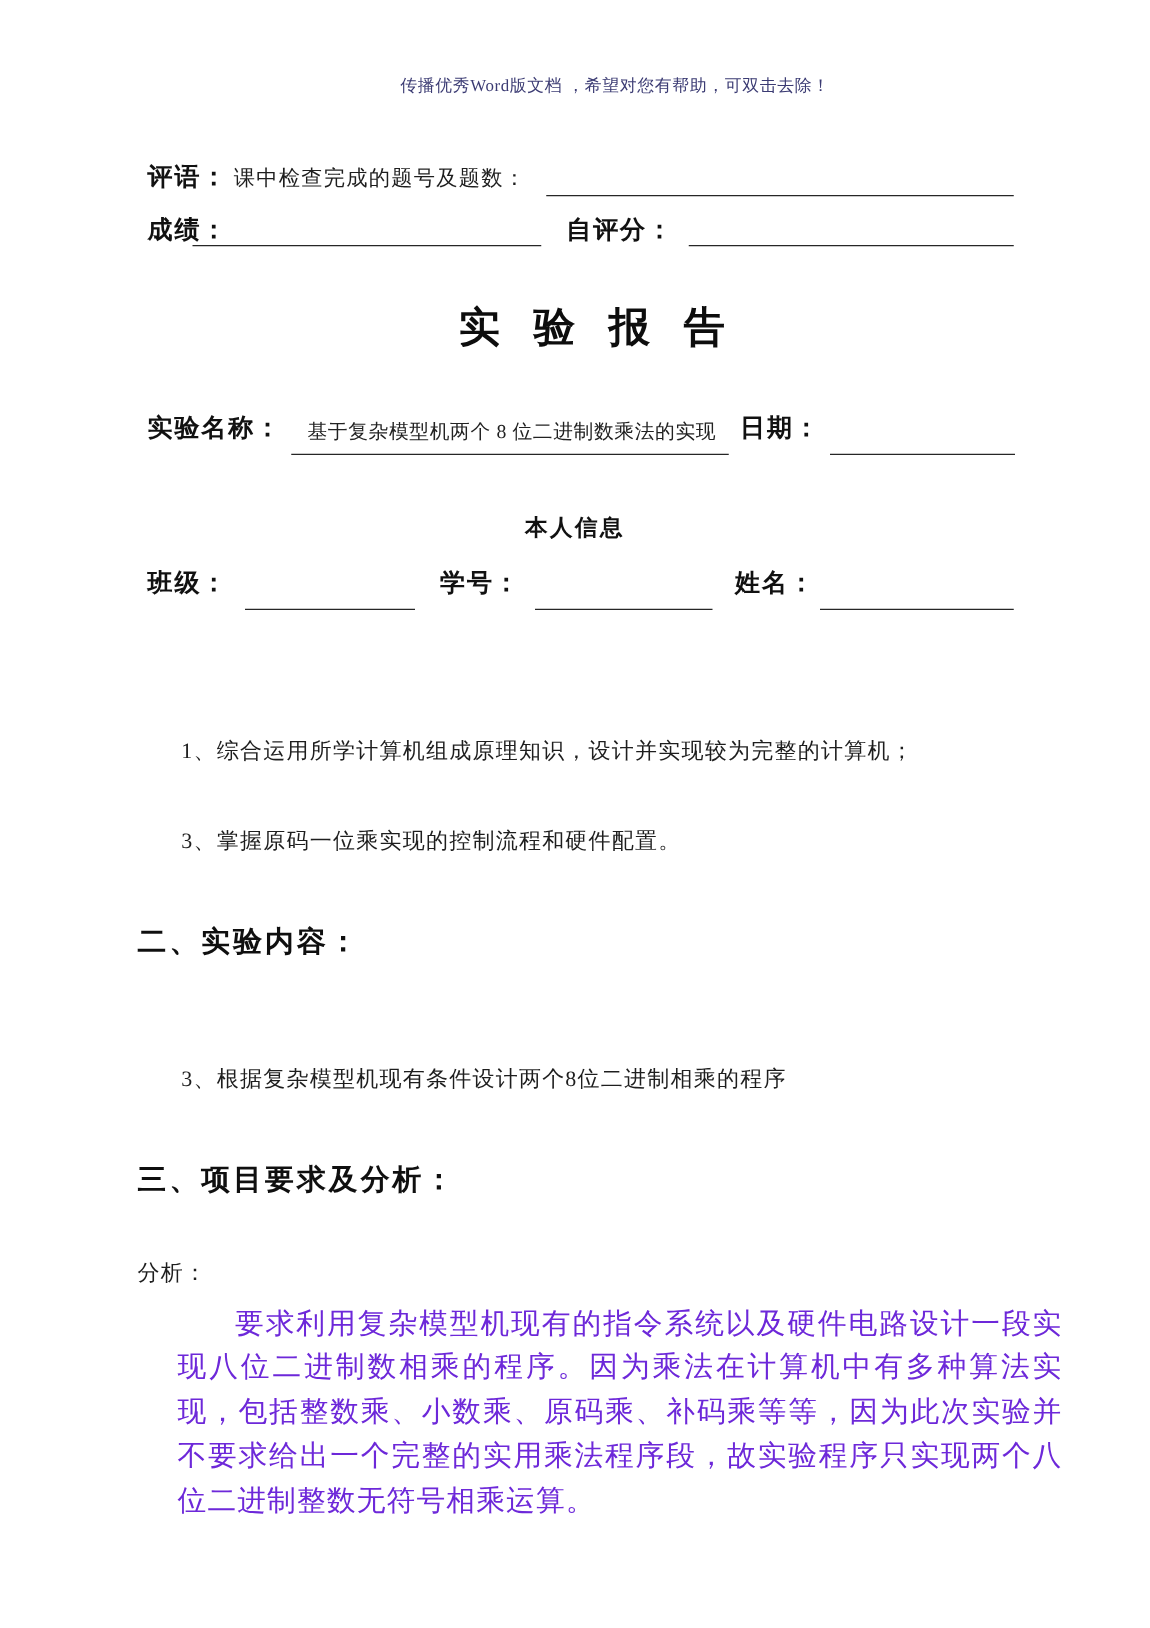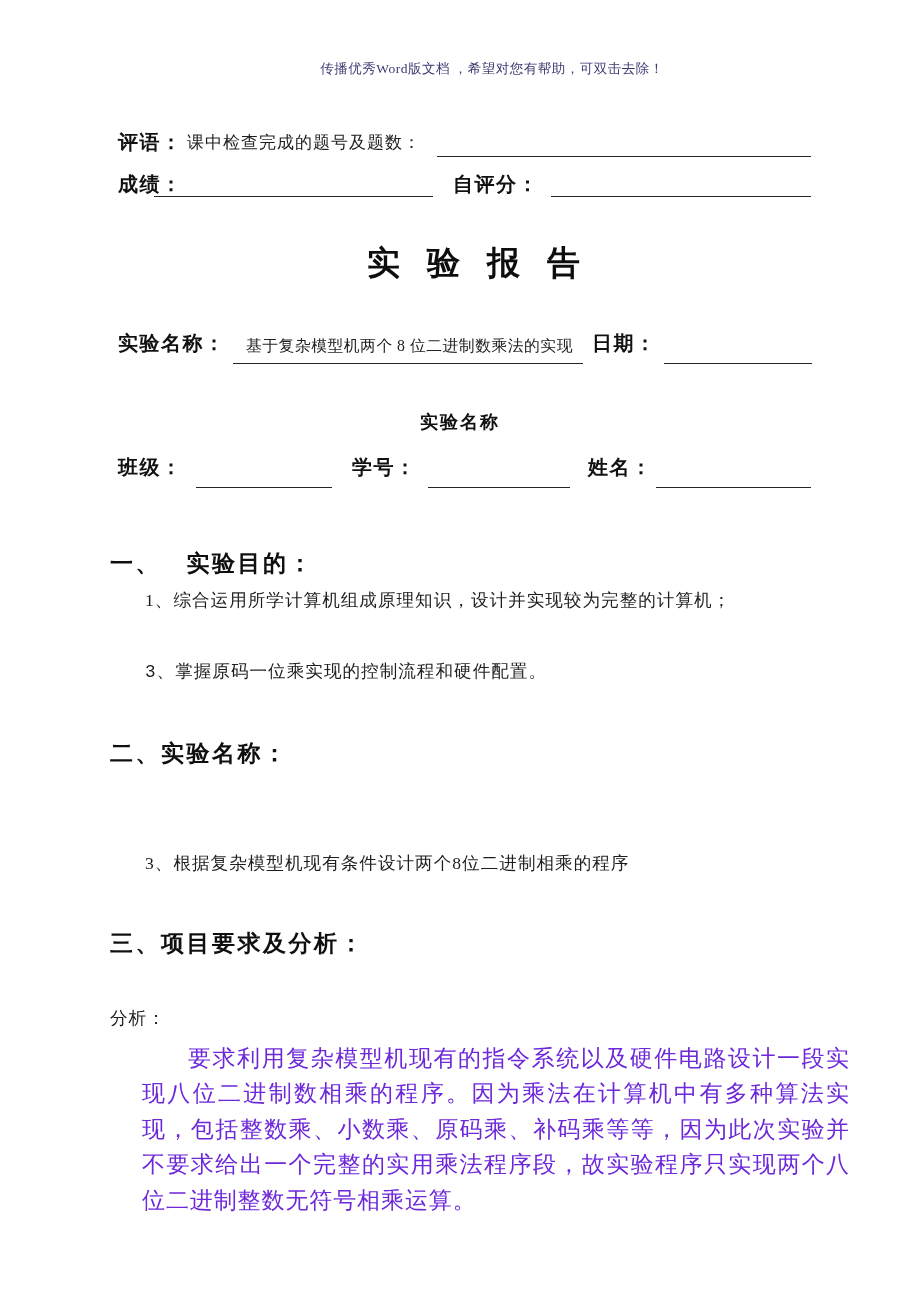--- a/index.html
+++ b/index.html
@@ -109,38 +109,37 @@
   <div class="center-row doc-title">实验报告</div>
 
   <span class="abs bold-label" style="left:118px; top:332px;">实验名称：</span>
   <span class="abs small-value" style="left:246px; top:337px;">基于复杂模型机两个 8 位二进制数乘法的实现</span>
   <div class="uline" style="left:233px; top:363px; width:350px;"></div>
 
   <span class="abs bold-label" style="left:592px; top:332px;">日期：</span>
   <span class="abs small-value" style="left:672px; top:337px;"></span>
   <div class="uline" style="left:664px; top:363px; width:148px;"></div>
 
-  <div class="center-row info-heading">实验名称</div>
+  <div class="center-row info-heading">本人信息</div>
 
   <span class="abs bold-label" style="left:118px; top:456px;">班级：</span>
   <span class="abs small-value" style="left:205px; top:460px;"></span>
   <div class="uline" style="left:196px; top:487px; width:136px;"></div>
 
   <span class="abs bold-label" style="left:352px; top:456px;">学号：</span>
   <span class="abs small-value" style="left:437px; top:460px;"></span>
   <div class="uline" style="left:428px; top:487px; width:142px;"></div>
 
   <span class="abs bold-label" style="left:588px; top:456px;">姓名：</span>
   <span class="abs small-value" style="left:665px; top:460px;"></span>
   <div class="uline" style="left:656px; top:487px; width:155px;"></div>
 
-  <div class="abs section-heading" style="left:110px; top:551px;">一、　实验目的：</div>
   <div class="abs body-text" style="left:145px; top:590px;">1、综合运用所学计算机组成原理知识，设计并实现较为完整的计算机；</div>
-  <div class="abs body-text" style="left:145px; top:662px;font-family:Liberation Mono, monospace;">3、掌握原码一位乘实现的控制流程和硬件配置。</div>
+  <div class="abs body-text" style="left:145px; top:662px;">3、掌握原码一位乘实现的控制流程和硬件配置。</div>
 
-  <div class="abs section-heading" style="left:110px; top:741px;">二、实验名称：</div>
+  <div class="abs section-heading" style="left:110px; top:741px;">二、实验内容：</div>
   <div class="abs body-text" style="left:145px; top:853px;">3、根据复杂模型机现有条件设计两个8位二进制相乘的程序</div>
 
   <div class="abs section-heading" style="left:110px; top:931px;">三、项目要求及分析：</div>
   <div class="abs body-text" style="left:110px; top:1008px;">分析：</div>
   <div class="para indent2" style="left:110px; top:1041px; width:708px;">要求利用复杂模型机现有的指令系统以及硬件电路设计一段实现八位二进制数相乘的程序。因为乘法在计算机中有多种算法实现，包括整数乘、小数乘、原码乘、补码乘等等，因为此次实验并不要求给出一个完整的实用乘法程序段，故实验程序只实现两个八位二进制整数无符号相乘运算。</div>
 
 </div>
 
 </body></html>

